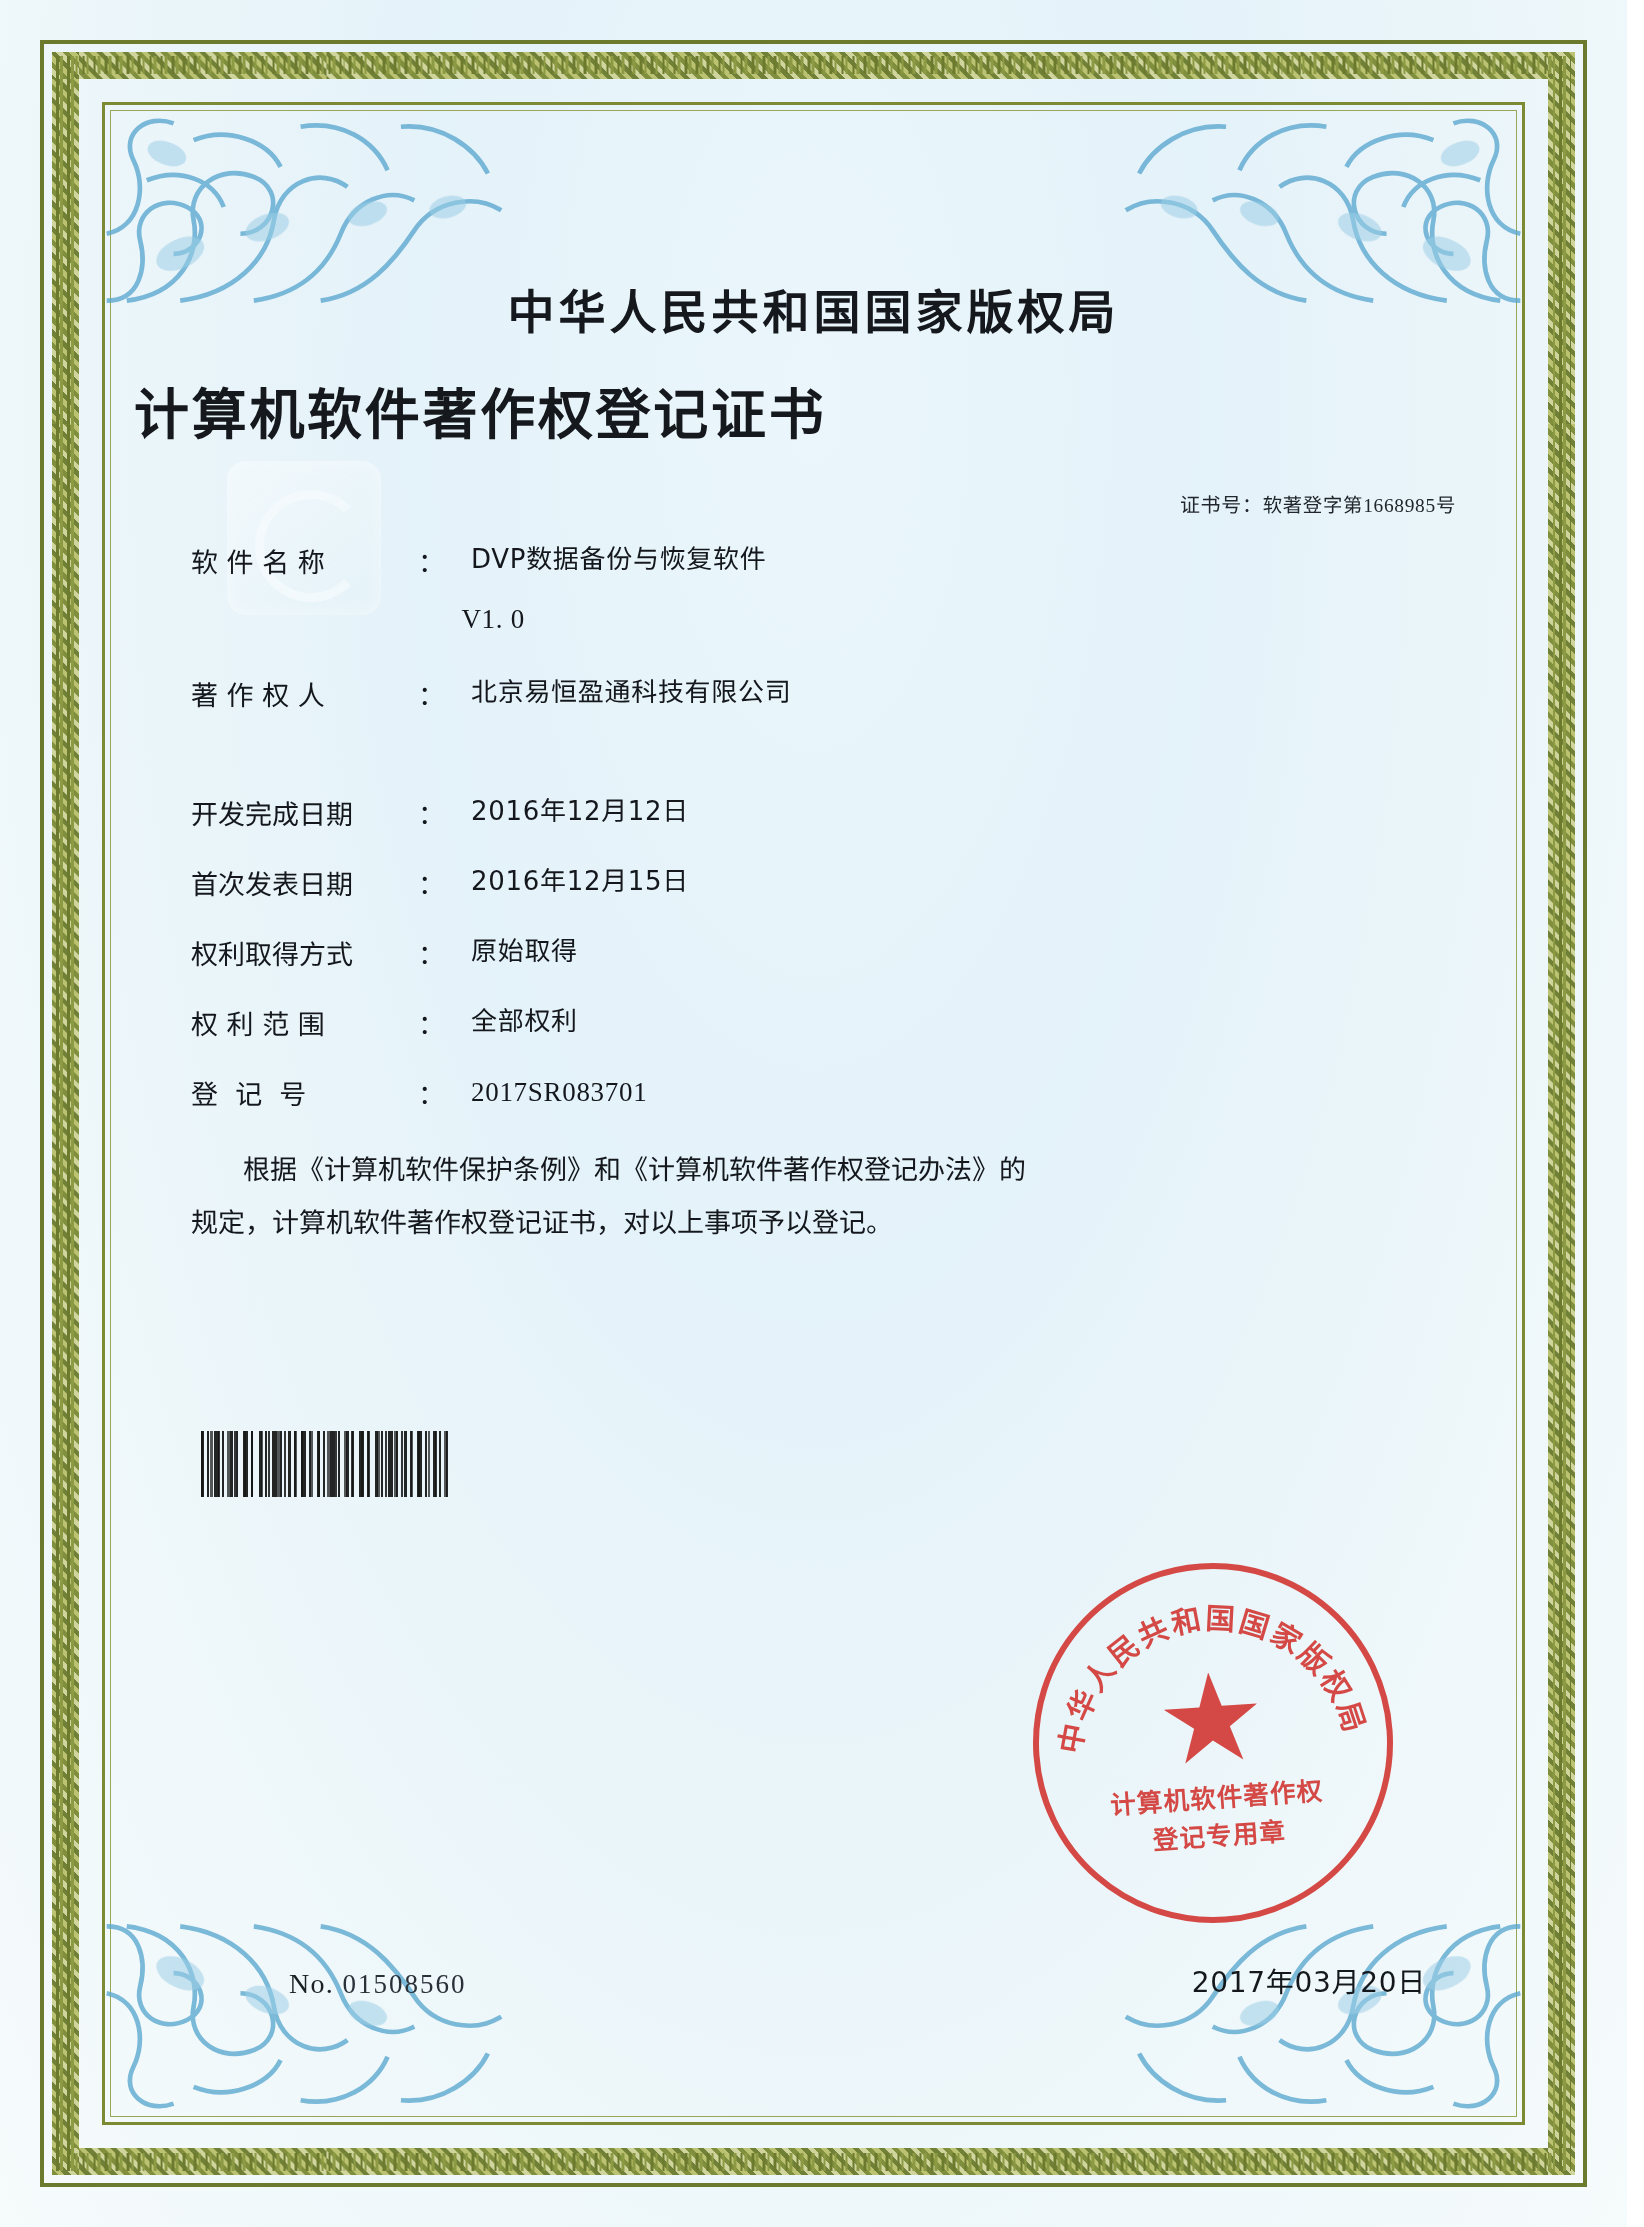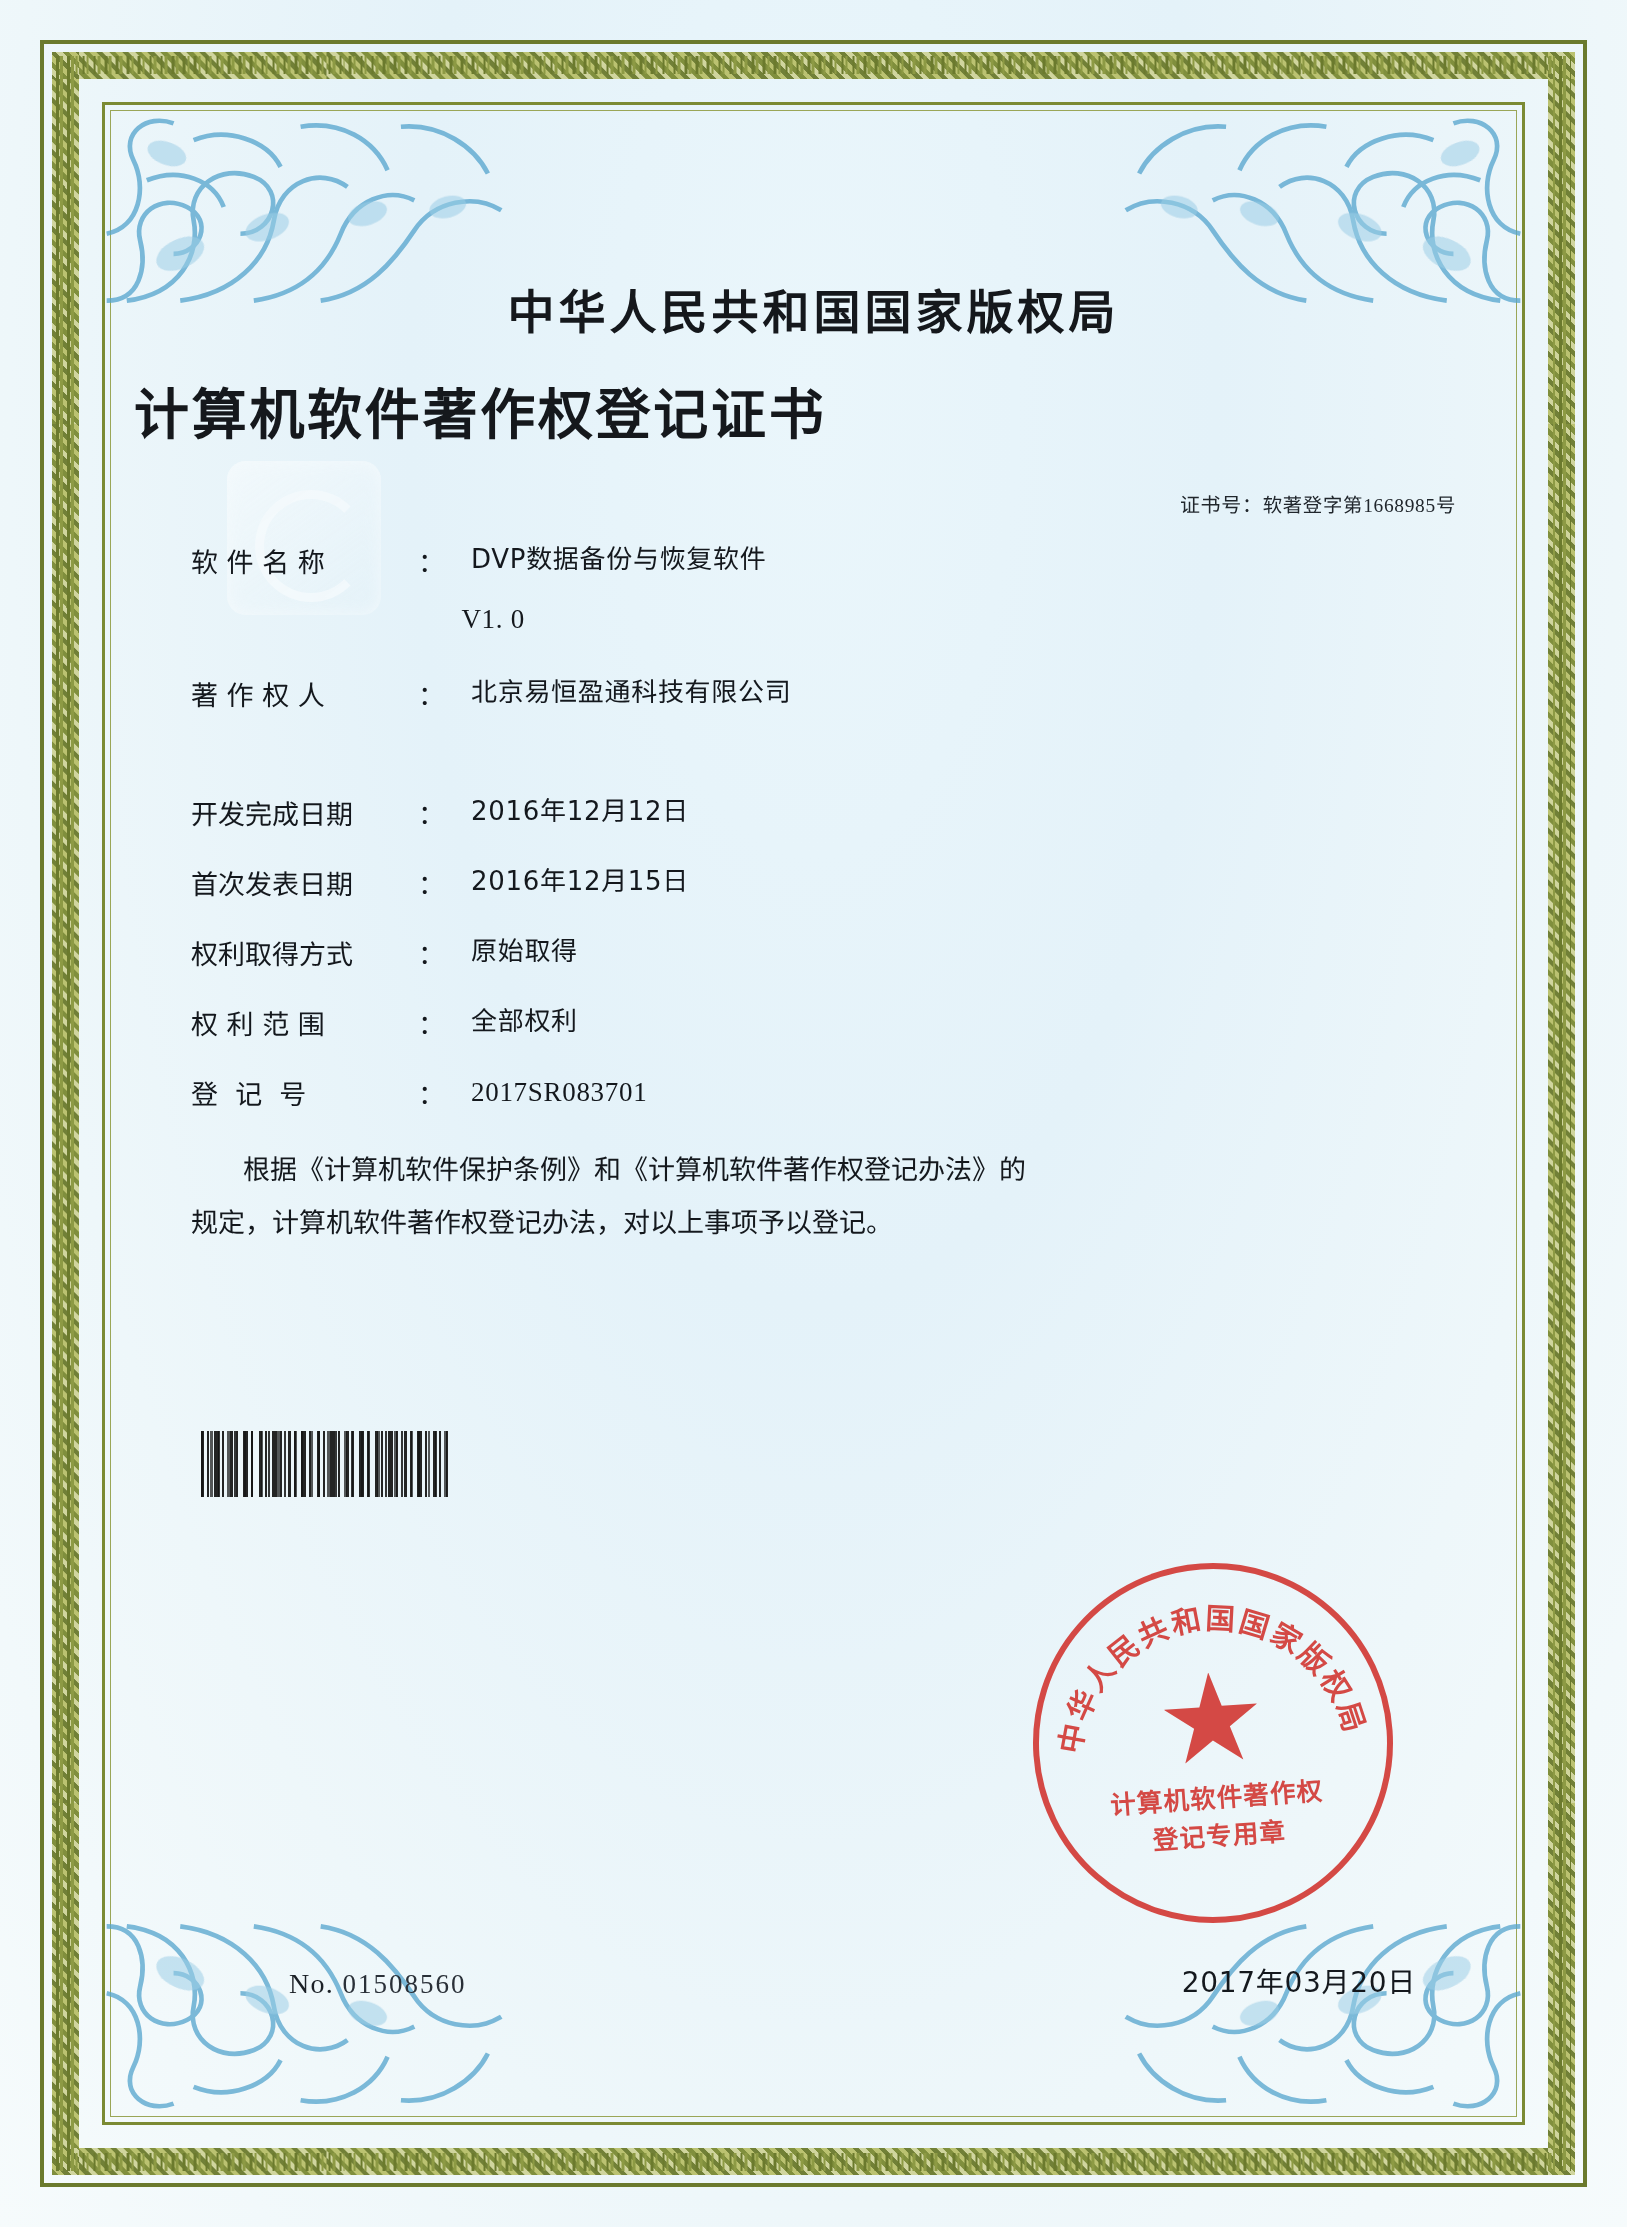--- a/index.html
+++ b/index.html
@@ -170,21 +170,21 @@
   }
 
   .footer-no{
     position:absolute;left:289px;bottom:227px;
     font-family:"Liberation Serif", serif;
     font-size:28px;color:#1b2026;letter-spacing:1.3px;
   }
   .footer-no .lead{font-size:28px;}
   .footer-no .digits{font-size:27px;letter-spacing:2px;color:#2a3038;}
   .footer-date{
-    position:absolute;right:211px;bottom:227px;
+    position:absolute;right:201px;bottom:227px;
     font-family:"DejaVu Sans", sans-serif;
     font-size:28px;color:#14181d;letter-spacing:0.7px;
   }
 
   
   .watermark{
     position:absolute;left:227px;top:461px;width:154px;height:154px;
     border-radius:18.7px;
     background:linear-gradient(145deg, rgba(255,255,255,.75), rgba(225,240,246,.35));
     box-shadow:inset 0 0 16px rgba(255,255,255,.9);
@@ -343,21 +343,21 @@
       <div class="row">
         <span class="label">登  记  号</span>
         <span class="colon">：</span>
         <span class="value">2017SR083701</span>
       </div>
 
     </div>
 
     <div class="para">
       <div><span class="indent"></span><span>根据《计算机软件保护条例》和《计算机软件著作权登记办法》的</span></div>
-      <div>规定，计算机软件著作权登记办法，对以上事项予以登记。</div>
+      <div>规定，计算机软件著作权登记证书，对以上事项予以登记。</div>
     </div>
 
   </div>
 
   <div class="barcode">
       <div class="b2"></div>
     </div>
 
   <div class="seal">
     <svg class="arc" viewBox="0 0 520 520">

